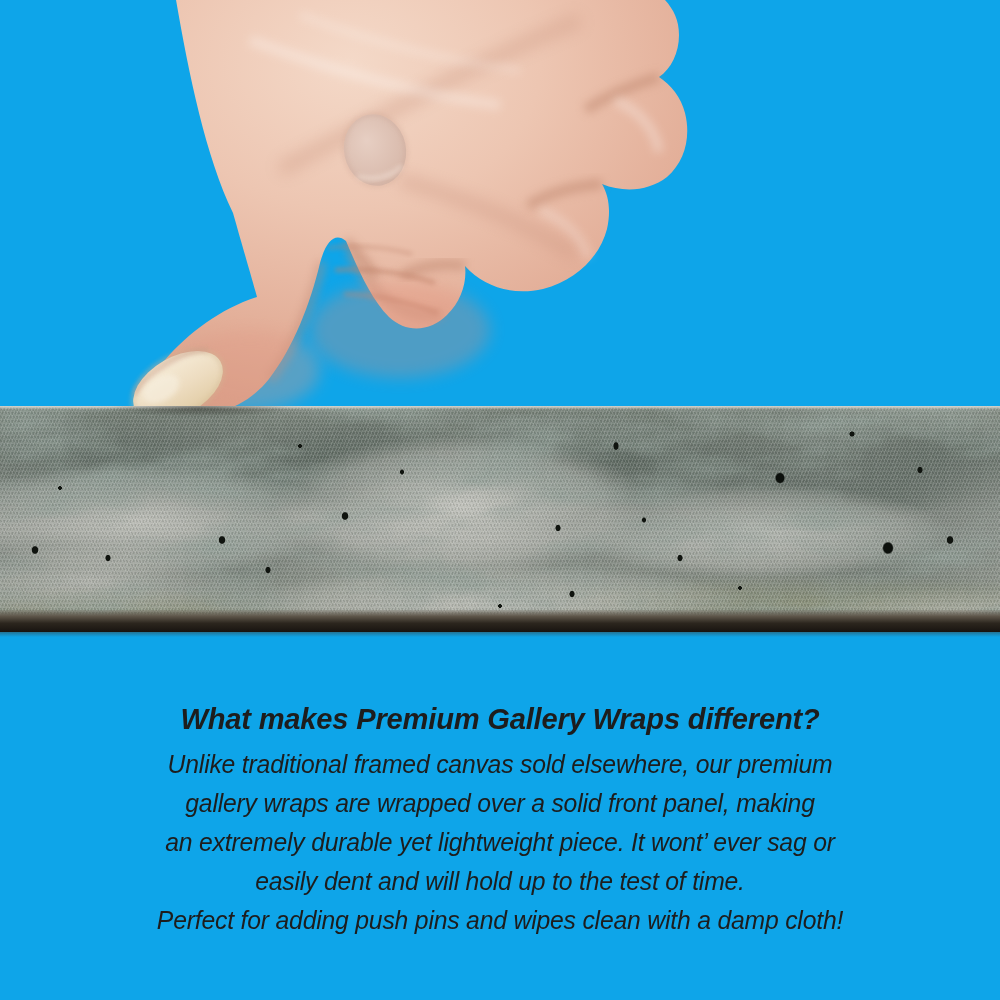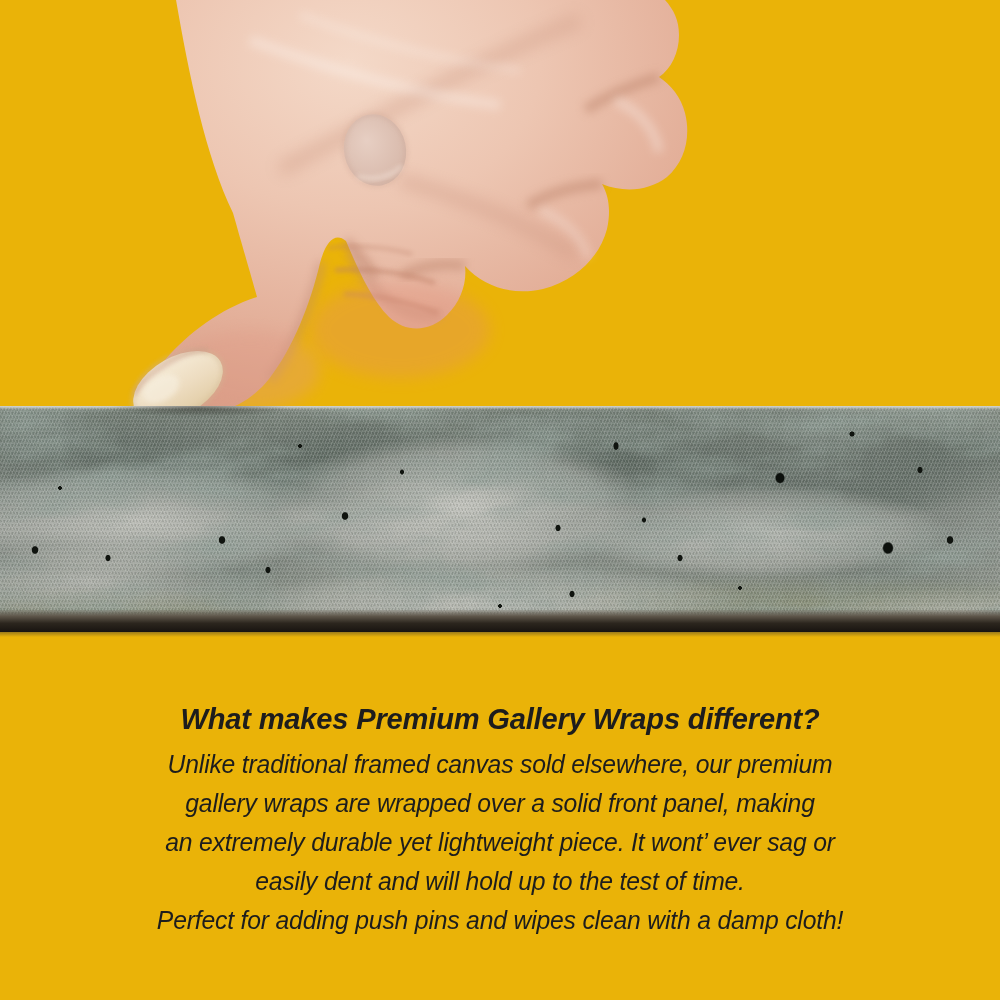--- a/index.html
+++ b/index.html
@@ -1,17 +1,17 @@
 <!DOCTYPE html>
 <html><head>
 <meta charset="utf-8">
 <style>
   html,body{margin:0;padding:0;background:#ffffff;}
   .stage{
-    position:relative;width:1000px;height:1000px;background:#eab308;
+    position:relative;width:1000px;height:1000px;background:#0ea5e9;
     overflow:hidden;font-family:"Liberation Sans",sans-serif;
   }
   
   .hand-wrap{position:absolute;left:0;top:0;width:1000px;height:424px;}
   
   .strip{position:absolute;left:0;top:406px;width:1000px;height:226px;}
   .strip-base{
     position:absolute;inset:0;
     background-image:
       

